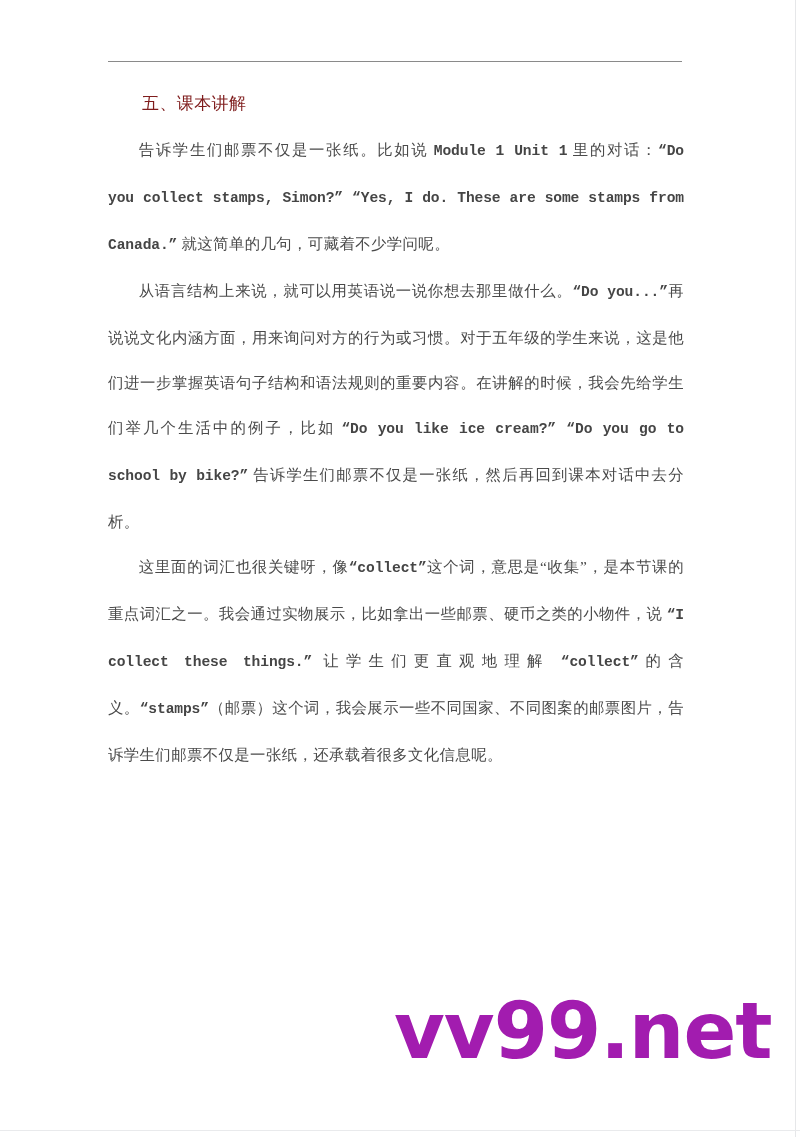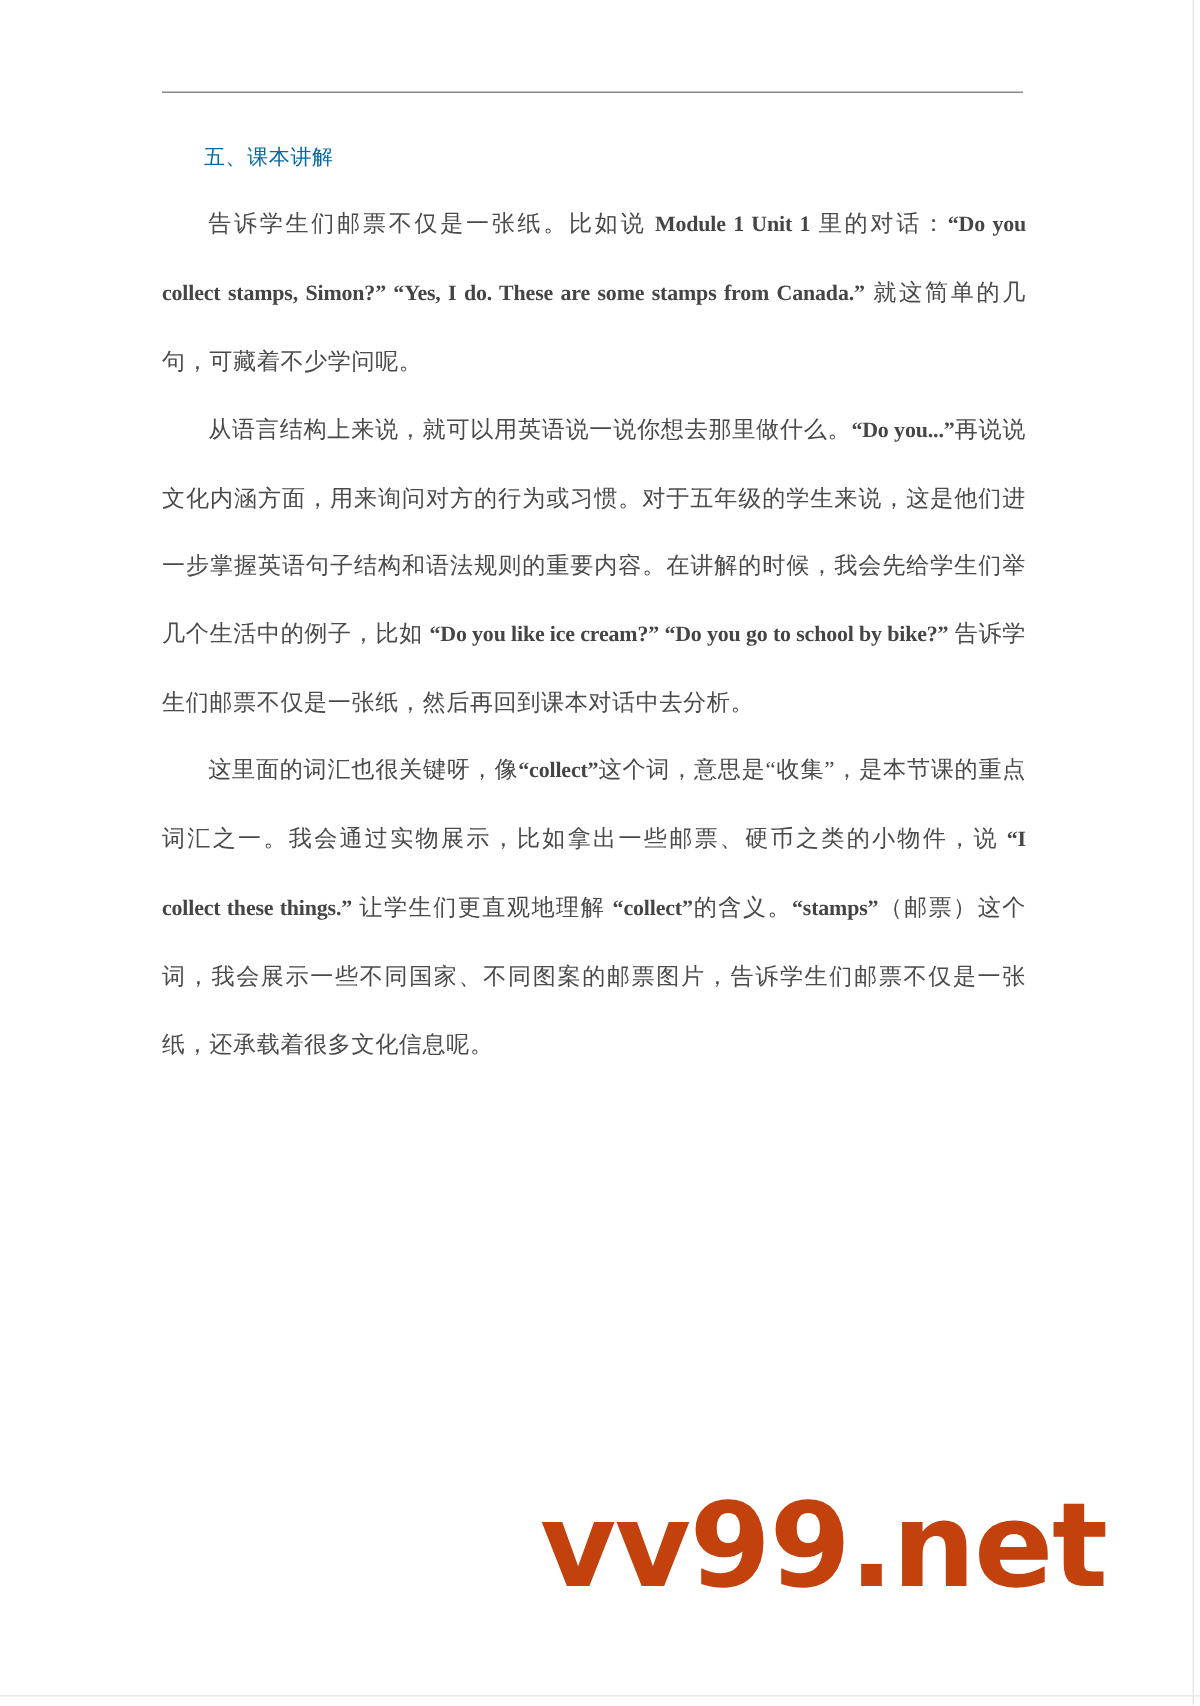--- a/index.html
+++ b/index.html
@@ -65,49 +65,49 @@
     white-space: normal;
     font-family: "Liberation Serif", "DejaVu Serif", serif;
   }
 
   p.para.indent {
     text-indent: 2em;
   }
 
   
   .en {
-    font-family: Liberation Serif, serif;
+    font-family: Liberation Mono, monospace;
     font-weight: 600;
     font-size: 14.6px;
     letter-spacing: -0.1px;
     color: #454545;
   }
 
   .heading {
     margin: 0;
     padding: 0;
-    font-size: 14px;
+    font-size: 17px;
     line-height: 45px;
-    color: #0369a1;
+    color: #7f1d1d;
     text-indent: 2em;
     letter-spacing: 0.4px;
-    font-family: Liberation Sans, sans-serif;
+    font-family: Liberation Mono, monospace;
   }
 
   
   .watermark {
     position: absolute;
-    left: 360px;
+    left: 394px;
     top: 992px;
     font-family: "DejaVu Sans", "Liberation Sans", sans-serif;
     font-weight: 800;
     font-size: 78px;
     line-height: 78px;
     letter-spacing: -1px;
-    color: #c2410c;
+    color: #a21caf;
     user-select: none;
     white-space: nowrap;
   }
 </style>
 </head>
 <body>
 
 <div id="page">
 
   <div class="page-edge-right"></div>

